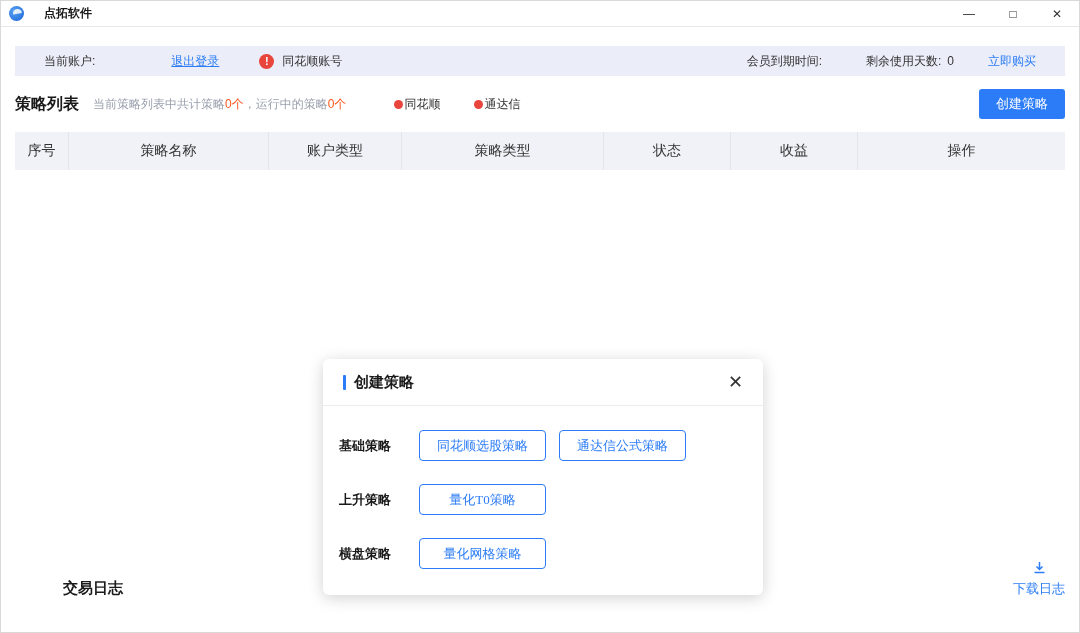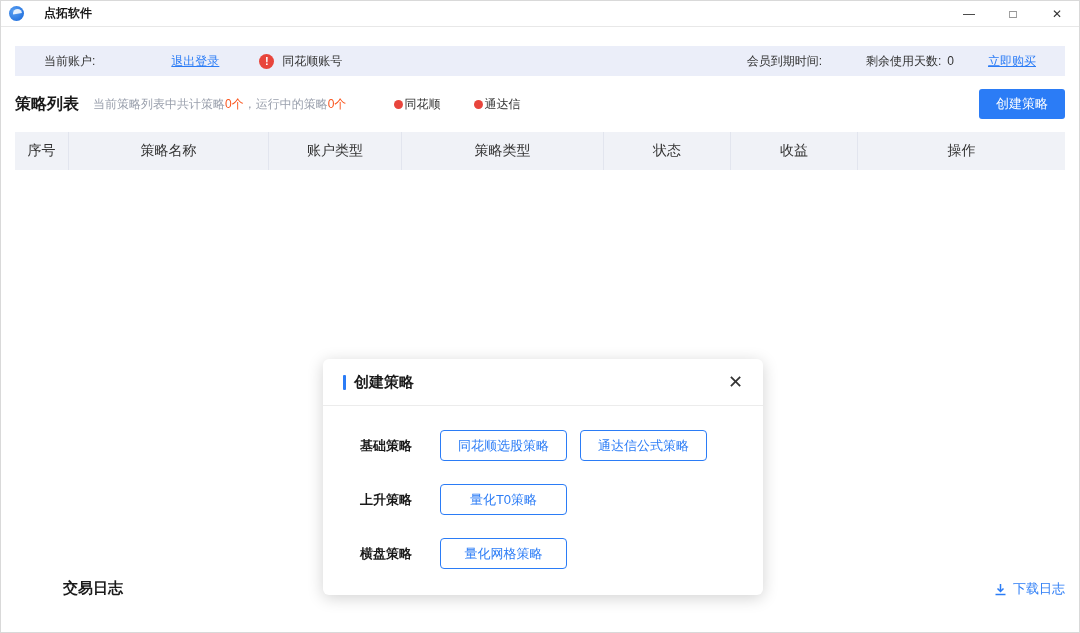--- a/index.html
+++ b/index.html
@@ -62,21 +62,21 @@
   .alert-icon {
     width: 15px; height: 15px; border-radius: 50%;
     background: #e8453c; color: #fff;
     display: inline-flex; align-items: center; justify-content: center;
     font-size: 11px; font-weight: bold;
     margin-left: 40px; margin-right: 8px;
   }
   .expire-label { margin-right: 44px; }
   .days-label { margin-right: 6px; }
   .days-value { margin-right: 34px; }
-  .buy-link { color: #2b7cf6; text-decoration: underline; cursor: pointer; text-align: right; }
+  .buy-link { color: #2b7cf6; cursor: pointer; text-align: right; }
 
   
   .strategy-header {
     margin: 13px 14px 0;
     display: flex;
     align-items: center;
     flex: 0 0 auto;
   }
   .section-title { font-size: 16px; font-weight: bold; color: #1a1a1a; }
   .summary { font-size: 12px; color: #9aa0ad; margin-left: 14px; }
@@ -134,42 +134,42 @@
   .modal-header {
     display: flex; align-items: center; justify-content: space-between;
     padding: 0 20px;
     height: 47px;
     border-bottom: 1px solid #ececec;
   }
   .modal-title-wrap { display: flex; align-items: center; gap: 8px; }
   .modal-title-bar { width: 3px; height: 15px; background: #2b7cf6; border-radius: 1px; }
   .modal-title { font-size: 15px; font-weight: bold; color: #1a1a1a; }
   .modal-close { font-size: 18px; color: #333; cursor: pointer; line-height: 1; }
-  .modal-body { padding: 24px 37px 24px; }
+  .modal-body { padding: 24px 16px 24px; font-family: Liberation Serif, serif; }
   .modal-row { display: flex; align-items: center; margin-bottom: 23px; }
   .modal-row:last-child { margin-bottom: 2px; }
   .modal-row-label { width: 80px; font-size: 13px; font-weight: bold; color: #1a1a1a; }
   .strategy-btn {
     border: 1px solid #2b7cf6;
     color: #2b7cf6;
     background: #fff;
     border-radius: 4px;
     font-size: 13px;
     width: 127px;
     height: 31px;
     margin-right: 13px;
     cursor: pointer;
     font-family: inherit;
   }
 
   
   .log-section { flex: 0 0 auto; margin: 0 14px 20px; }
   .log-header { display: flex; align-items: flex-end; justify-content: space-between; margin-bottom: 14px; margin-left: 48px; }
   .log-title { font-size: 15px; font-weight: bold; color: #1a1a1a; }
-  .download-link { display: flex; align-items: center; gap: 6px; color: #2b7cf6; font-size: 13px; cursor: pointer; }
+  .download-link { display: flex; align-items: center; gap: 6px; color: #2b7cf6; font-size: 13px; cursor: pointer; flex-direction: column; }
   .download-icon { display: inline-flex; }
   .log-box {
     border: 1px solid #5f6368;
     height: 77px;
     padding: 6px 10px;
     font-size: 13px;
     color: #a8a8a8;
     line-height: 1.55;
     overflow-y: auto;
   }

